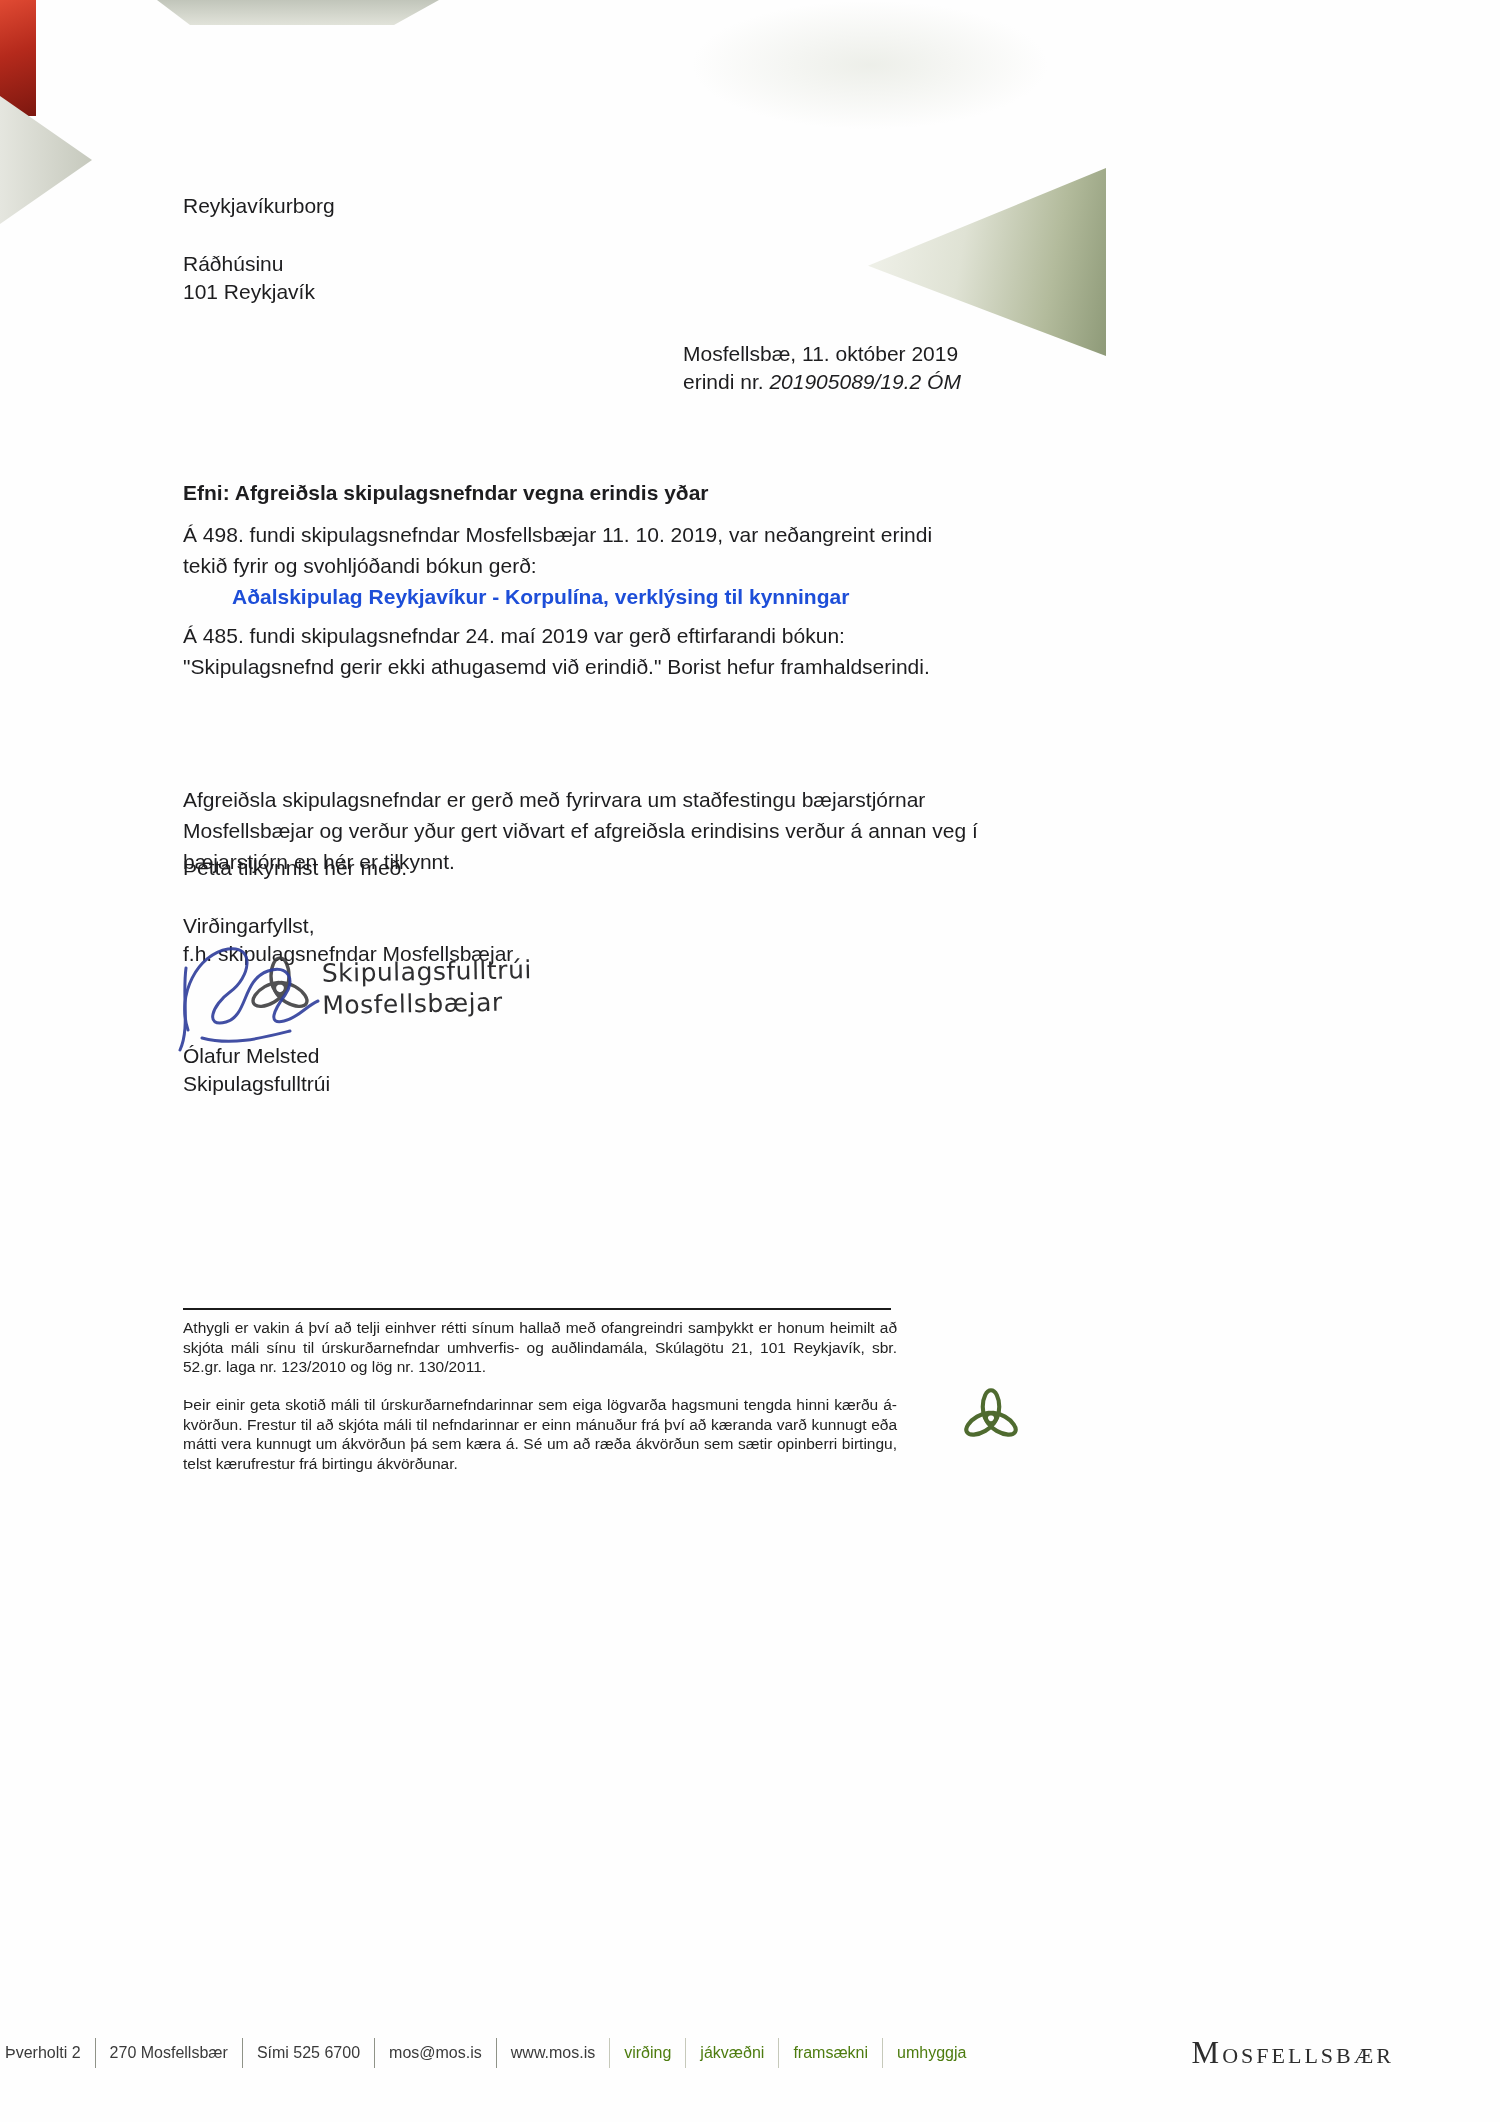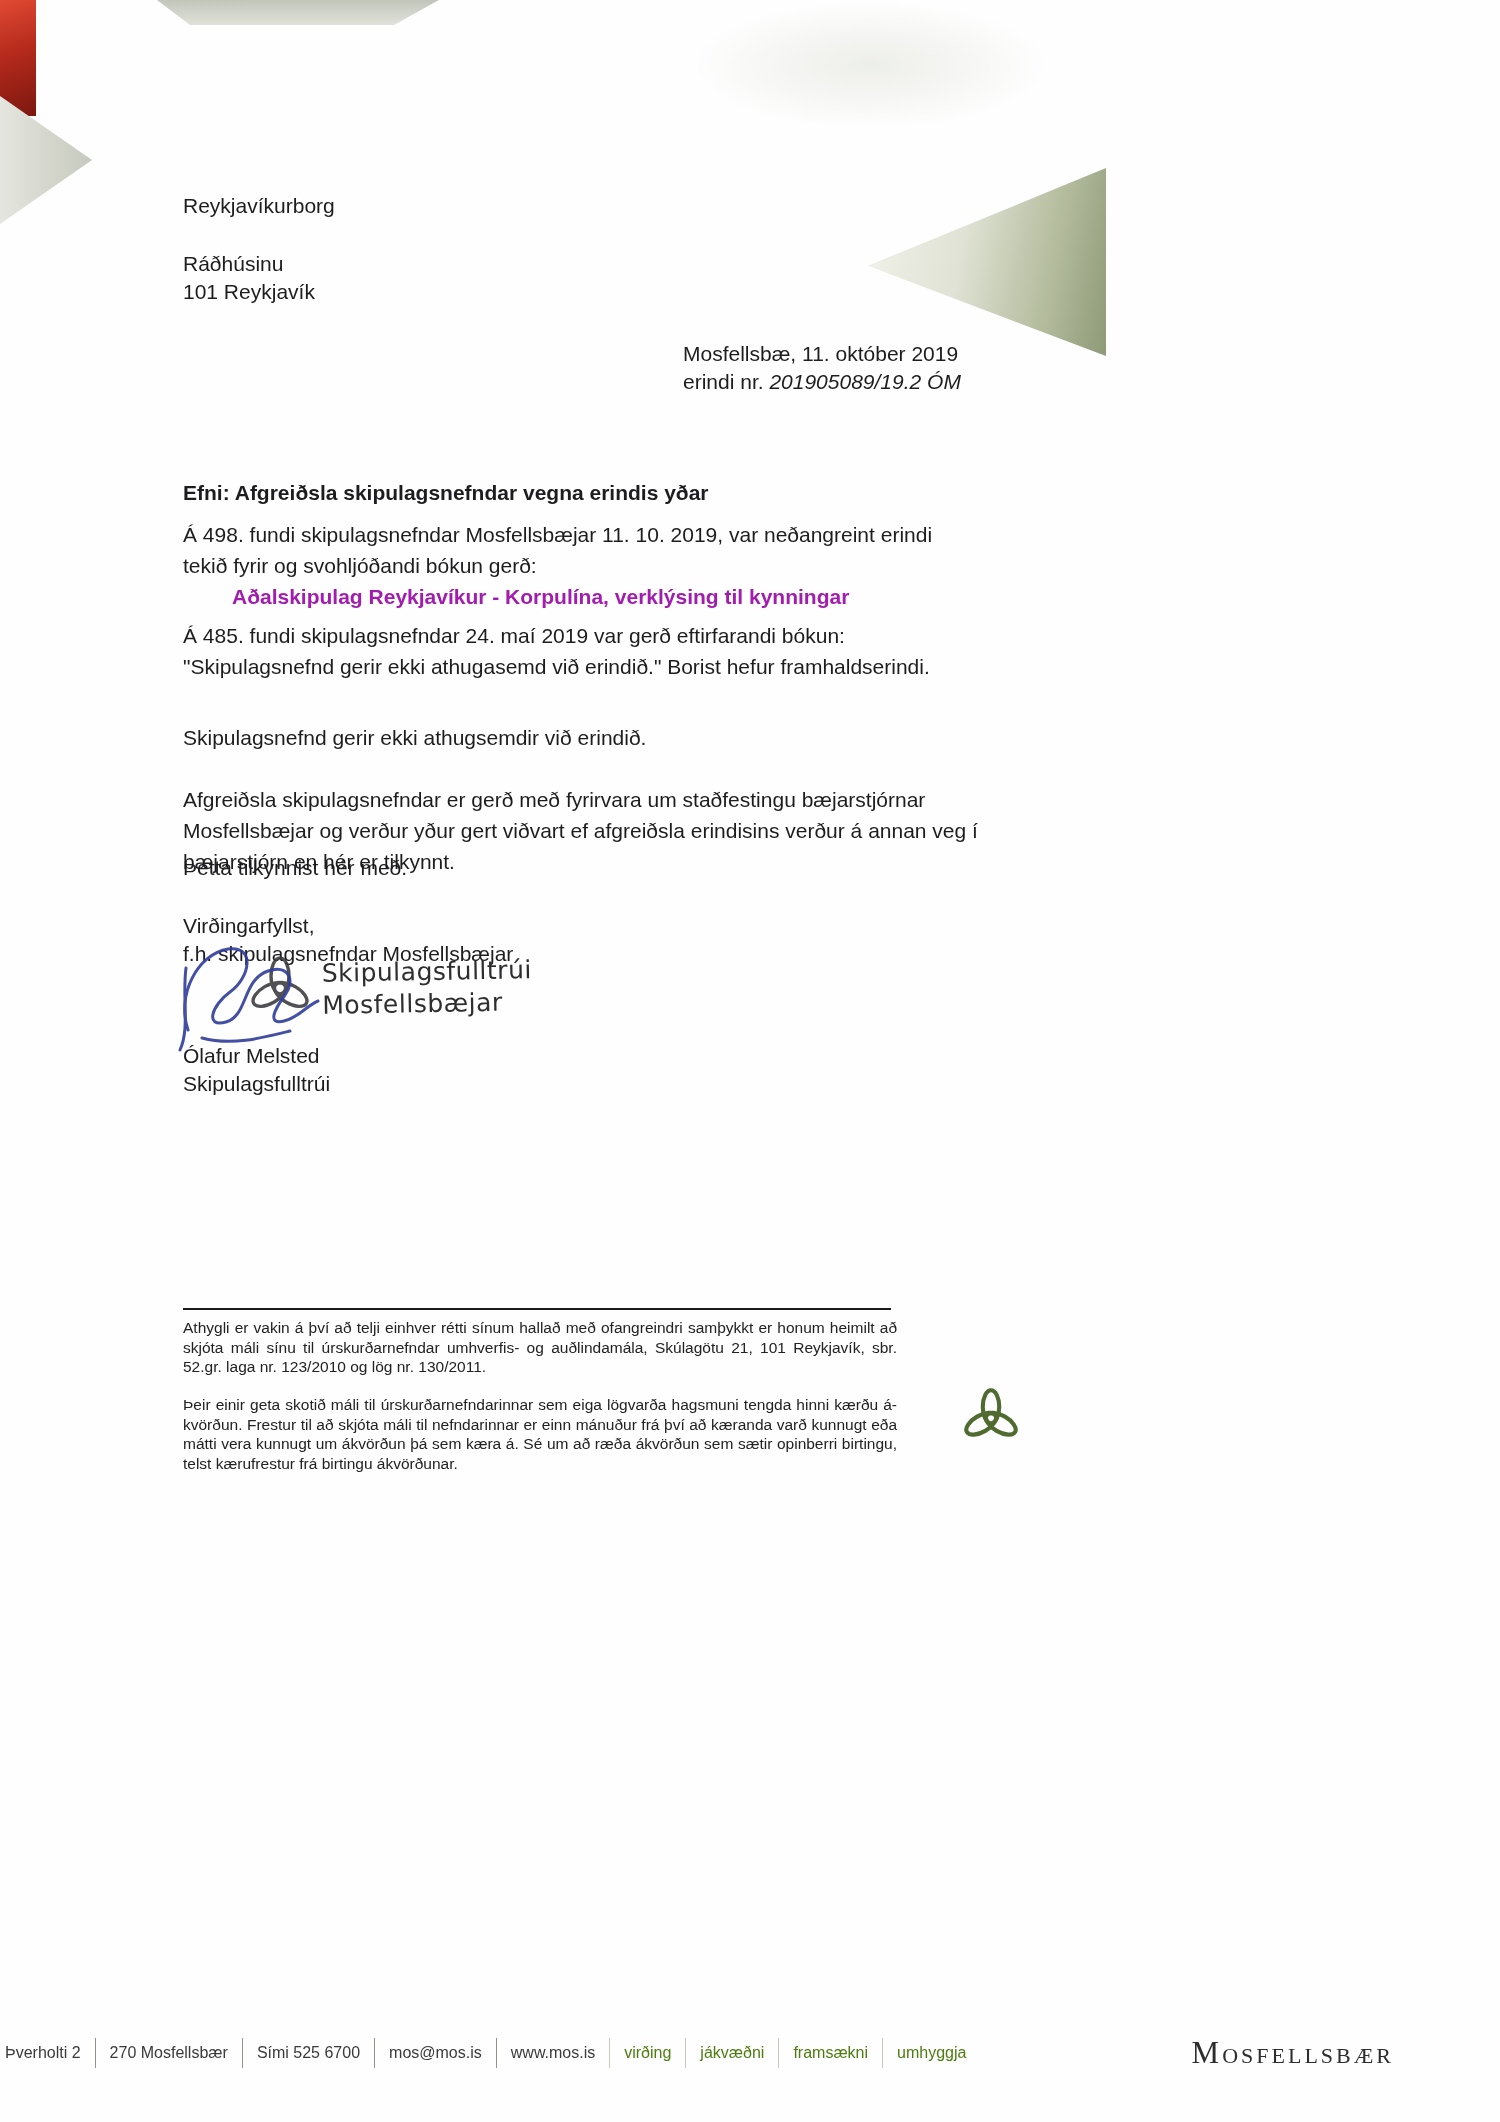--- a/index.html
+++ b/index.html
@@ -48,21 +48,21 @@
     clip-path: polygon(0 52%, 100% 0, 100% 100%);
   }
 
   .date-block { position: absolute; left: 683px; top: 340px; font-size: 21px; line-height: 28px; }
   .ref-number { font-style: italic; }
 
   .subject { position: absolute; left: 183px; top: 481px; font-size: 21px; font-weight: bold; }
 
   .case-title {
     position: absolute; left: 232px; top: 585px;
-    font-size: 21px; font-weight: bold; color: #a21caf;
+    font-size: 21px; font-weight: bold; color: #1d4ed8;
   }
 
   .stamp-text {
     position: absolute; left: 322px; top: 956px;
     font-family: "DejaVu Sans", sans-serif;
     font-size: 25px; line-height: 32px;
     color: #2e2e30; letter-spacing: .5px;
     transform: rotate(-1deg);
   }
   .stamp-knot { position: absolute; left: 244px; top: 950px; width: 72px; height: 72px; opacity: .88; }
@@ -114,21 +114,20 @@
   </div>
 
   <div class="subject">Efni: Afgreiðsla skipulagsnefndar vegna erindis yðar</div>
 
   <div class="txt" style="left:183px; top:519px; width:775px;">Á 498. fundi skipulagsnefndar Mosfellsbæjar 11. 10. 2019, var neðangreint erindi tekið fyrir og svohljóðandi bókun gerð:</div>
 
   <div class="case-title">Aðalskipulag Reykjavíkur - Korpulína, verklýsing til kynningar</div>
 
   <div class="txt" style="left:183px; top:620px; width:778px;">Á 485. fundi skipulagsnefndar 24. maí 2019 var gerð eftirfarandi bókun: "Skipulagsnefnd gerir ekki athugasemd við erindið." Borist hefur framhaldserindi.</div>
 
-  <div class="txt" style="left:183px; top:722px; width:800px;">Skipulagsnefnd gerir ekki athugsemdir við erindið.</div>
 
   <div class="txt" style="left:183px; top:760px; width:808px;margin-top:24px;">Afgreiðsla skipulagsnefndar er gerð með fyrirvara um staðfestingu bæjarstjórnar Mosfellsbæjar og verður yður gert viðvart ef afgreiðsla erindisins verður á annan veg í bæjarstjórn en hér er tilkynnt.</div>
 
   <div class="txt" style="left:183px; top:852px;">Þetta tilkynnist hér með.</div>
 
   <div class="txt" style="left:183px; top:910px;">Virðingarfyllst,</div>
   <div class="txt" style="left:183px; top:938px;">f.h. skipulagsnefndar Mosfellsbæjar</div>
 
   <svg class="stamp-knot" viewBox="0 0 64 64">
     <g fill="none" stroke="#3a3a3c" stroke-width="3" transform="translate(32,34)">

